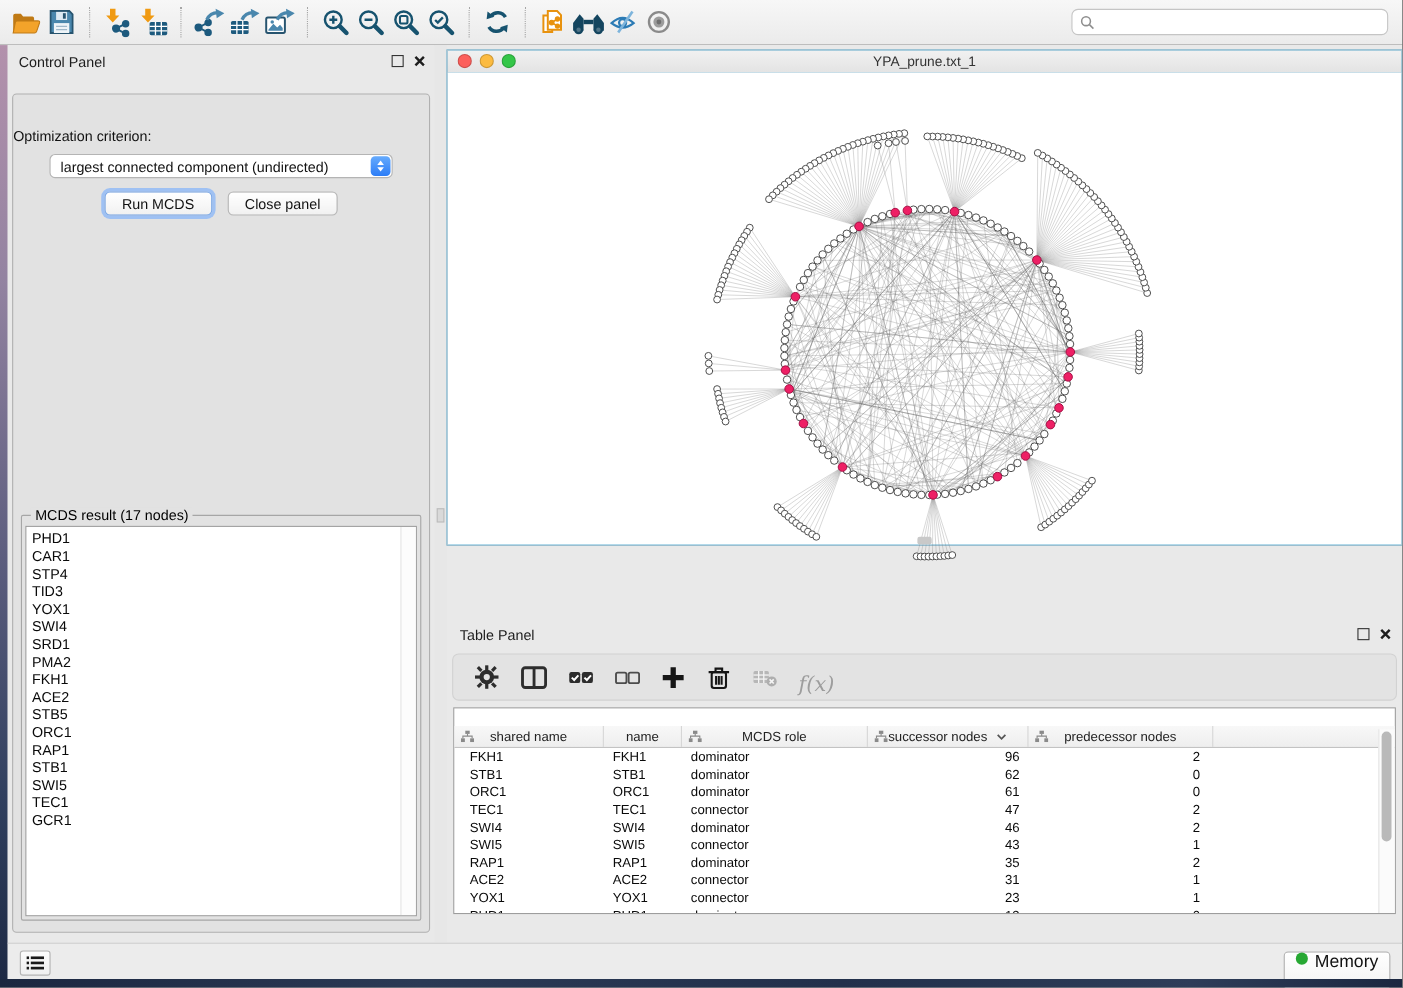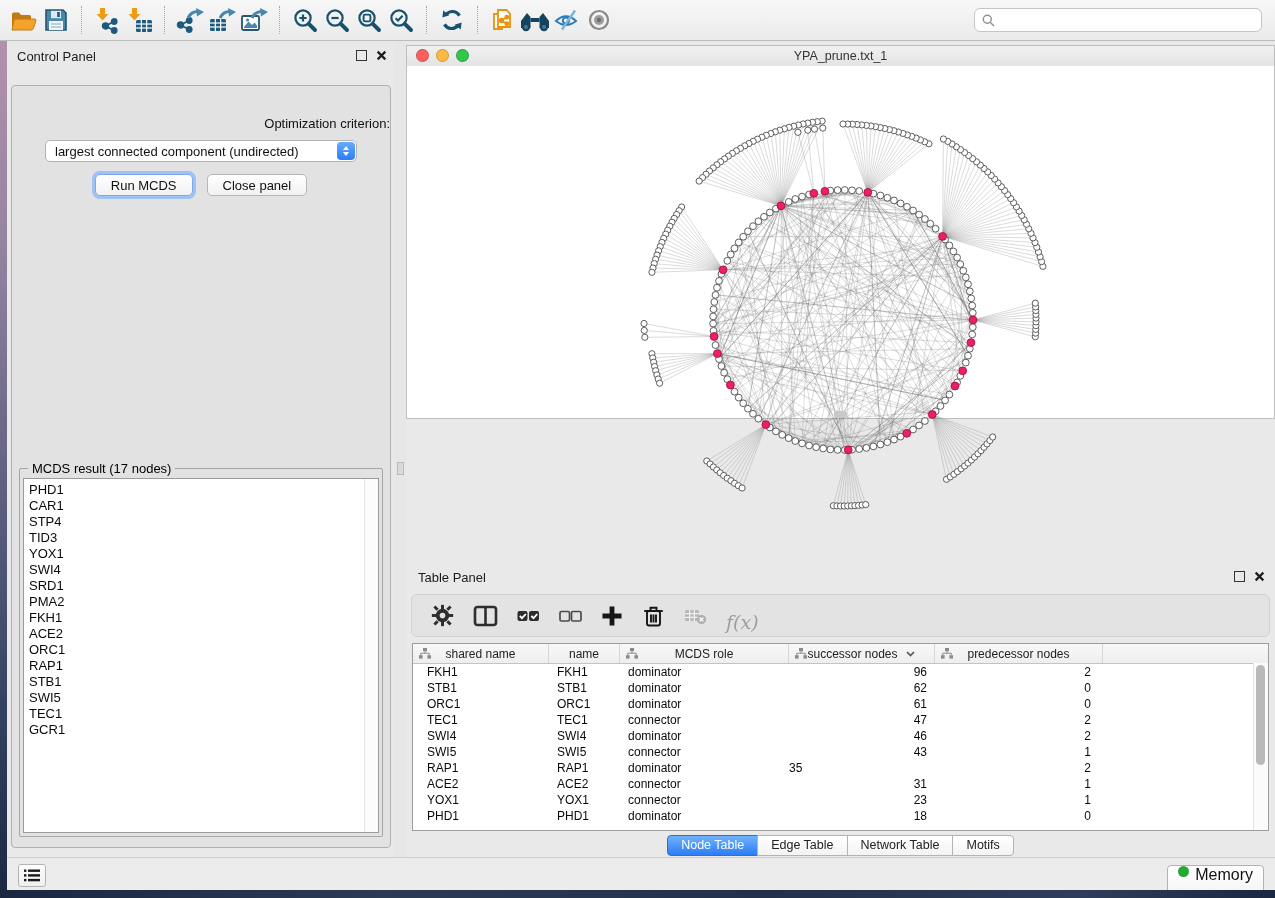--- a/index.html
+++ b/index.html
@@ -26,21 +26,21 @@
   .float-glyph{width:9px;height:9px;border:1.5px solid #333;display:inline-block;background:transparent;}
   .cp-content{position:absolute;left:4px;right:4px;top:44px;bottom:9px;background:#e2e2e2;
            border:1px solid #b0b0b0;border-radius:4px;}
   .tabs-row{display:flex;}
   .cp-tabs{position:absolute;top:-10px;left:50%;transform:translateX(-50%);}
   .tab{height:19px;line-height:19px;padding:0 13px;font-size:12.5px;background:linear-gradient(#ffffff,#f3f3f3);
        border:1px solid #b3b3b3;margin-left:-1px;color:#222;white-space:nowrap;}
   .tab:first-child{border-radius:4px 0 0 4px;margin-left:0;}
   .tab:last-child{border-radius:0 4px 4px 0;}
   .tab.active{background:linear-gradient(#6fb2fd,#2c7df7);border-color:#2f6fd0;color:#fff;}
-  .opt-label{margin-top:30px;text-align:right;font-size:13px;color:#111;}
+  .opt-label{margin-top:30px;text-align:left;font-size:13px;color:#111;}
   .dropdown{margin:9px auto 0;width:312px;height:22px;box-sizing:border-box;background:#fff;
        border:1px solid #b4b4b4;border-radius:5px;position:relative;font-size:13px;color:#111;
        display:flex;align-items:center;padding-left:9px;}
   .dd-stepper{position:absolute;right:1px;top:1px;width:18px;height:18px;border-radius:4px;
        background:linear-gradient(#66abfd,#2c7df7);display:flex;flex-direction:column;align-items:center;justify-content:center;gap:2px;}
   .dd-up{width:0;height:0;border-left:3.5px solid transparent;border-right:3.5px solid transparent;border-bottom:4.5px solid #fff;}
   .dd-down{width:0;height:0;border-left:3.5px solid transparent;border-right:3.5px solid transparent;border-top:4.5px solid #fff;}
   .btn-row{margin-top:12px;display:flex;justify-content:center;gap:14px;}
   .btn{height:22px;padding:0 15px;font-size:13px;color:#111;background:linear-gradient(#ffffff,#f1f1f1);
        border:1px solid #b7b7b7;border-radius:5px;font-family:"Liberation Sans",sans-serif;}
@@ -48,39 +48,39 @@
   .result-group{position:absolute;left:7px;right:7px;top:382px;bottom:10px;border:1px solid #a6a6a6;border-radius:2px;}
   .result-legend{position:absolute;top:-8px;left:8px;background:#e2e2e2;padding:0 4px;font-size:13px;color:#000000;}
   .result-list{position:absolute;left:3px;right:3px;top:9px;bottom:3px;background:#fff;border:1px solid #9b9b9b;overflow:hidden;}
   .result-track{position:absolute;right:0;top:0;bottom:0;width:13px;background:#fcfcfc;border-left:1px solid #e4e4e4;}
   .result-item{font-size:13px;line-height:16px;padding-left:5px;color:#0a0a0a;}
   
   .v-splitter{position:absolute;left:395px;top:41px;width:11px;height:816px;background:#e7e7e7;}
   .v-handle{position:absolute;left:2px;top:421px;width:7px;height:13px;background:#d9d9d9;border:1px solid #bcbcbc;box-sizing:border-box;}
   
   .right-area{position:absolute;left:406px;top:41px;width:869px;height:816px;background:#e9e9e9;}
-  .network-window{position:absolute;left:0;top:4px;width:869px;height:374px;box-sizing:border-box;
+  .network-window{position:absolute;left:0;top:4px;width:869px;height:451px;box-sizing:border-box;
         background:#0ea5e9;border:1px solid #bfbfbf;}
   .nw-titlebar{height:20px;background:linear-gradient(#f1f1f1,#e3e3e3);border-bottom:1px solid #c7c7c7;
         position:relative;display:flex;align-items:center;justify-content:center;font-size:12.5px;color:#333;}
   .lights{position:absolute;left:9px;top:3px;display:flex;gap:7px;}
   .light{width:13px;height:13px;border-radius:50%;box-sizing:border-box;border:1px solid rgba(0,0,0,.18);}
   .nw-canvas{position:absolute;left:0;top:20px;right:0;bottom:0;background:#fff;}
   .nw-hthumb{position:absolute;bottom:0;left:427px;width:13px;height:7px;background:#c9c9c9;border-radius:2px;}
   
   .table-panel{position:absolute;left:0;top:525px;width:869px;height:292px;}
   .tp-title{position:absolute;left:12px;top:4px;font-size:13px;color:#1c1c1c;}
   .tp-winbtns{position:absolute;right:10px;top:5px;display:flex;align-items:center;gap:9px;}
   .tp-toolbar{position:absolute;left:5px;right:5px;top:28px;height:43px;box-sizing:border-box;
         background:#e3e3e3;border:1px solid #d2d2d2;border-radius:6px;display:flex;align-items:center;padding-left:19px;gap:19px;}
   .tp-tbicon{display:flex;align-items:center;justify-content:center;height:26px;}
   .fx{font-family:"DejaVu Serif",serif;font-style:italic;font-size:19px;color:#9d9d9d;margin-top:12px;}
   .tp-tablewrap{position:absolute;left:6px;right:6px;top:77px;height:188px;box-sizing:border-box;
         background:#fff;border:1px solid #9d9d9d;overflow:hidden;}
-  .thead{display:flex;height:19px;background:linear-gradient(#f8f8f8,#eeeeee);border-bottom:1px solid #c3c3c3;}
+  .thead{display:flex;height:19px;background:linear-gradient(#f8f8f8,#eeeeee);border-bottom:1px solid #c3c3c3;margin-top:16px;}
   .th{box-sizing:border-box;border-right:1px solid #d6d6d6;display:flex;align-items:center;justify-content:center;
         gap:5px;font-size:12px;color:#222;position:relative;}
   .th .thicon{position:absolute;left:6px;top:4px;}
   .trow{display:flex;height:16px;align-items:center;}
   .td{box-sizing:border-box;font-size:12px;color:#0a0a0a;white-space:nowrap;overflow:hidden;}
   .tp-scroll{position:absolute;right:0;top:19px;bottom:0;width:14px;background:#fbfbfb;border-left:1px solid #e4e4e4;}
   .tp-thumb{position:absolute;left:2px;top:2px;width:9px;height:100px;background:#b9b9b9;border-radius:5px;}
   .tp-tabs{position:absolute;left:0;right:0;top:269px;display:flex;justify-content:center;}
   
   .status-bar{position:absolute;left:7px;top:857px;width:1268px;height:33px;background:#ececec;border-top:1px solid #cfcfcf;box-sizing:border-box;}
@@ -317,20 +317,21 @@
               <div class="result-item">PHD1</div>
               <div class="result-item">CAR1</div>
               <div class="result-item">STP4</div>
               <div class="result-item">TID3</div>
               <div class="result-item">YOX1</div>
               <div class="result-item">SWI4</div>
               <div class="result-item">SRD1</div>
               <div class="result-item">PMA2</div>
               <div class="result-item">FKH1</div>
               <div class="result-item">ACE2</div>
+              <div class="result-item">STB5</div>
               <div class="result-item">ORC1</div>
               <div class="result-item">RAP1</div>
               <div class="result-item">STB1</div>
               <div class="result-item">SWI5</div>
               <div class="result-item">TEC1</div>
               <div class="result-item">GCR1</div>
             </div>
           <div class="result-track"></div>
         </div>
       </div>
@@ -1296,21 +1297,21 @@
               <div class="td" style="width: 136px; padding-left: 14px;">SWI5</div>
               <div class="td" style="width: 71px; padding-left: 8px;">SWI5</div>
               <div class="td" style="width: 169px; padding-left: 8px;">connector</div>
               <div class="td" style="width: 146px; text-align: right; padding-right: 8px;">43</div>
               <div class="td" style="width: 168px; text-align: right; padding-right: 12px;">1</div>
             </div>
             <div class="trow">
               <div class="td" style="width: 136px; padding-left: 14px;">RAP1</div>
               <div class="td" style="width: 71px; padding-left: 8px;">RAP1</div>
               <div class="td" style="width: 169px; padding-left: 8px;">dominator</div>
-              <div class="td" style="width: 146px; text-align: left; padding-right: 8px;">35</div>
+              <div class="td" style="width: 146px; text-align: right; padding-right: 8px;">35</div>
               <div class="td" style="width: 168px; text-align: right; padding-right: 12px;">2</div>
             </div>
             <div class="trow">
               <div class="td" style="width: 136px; padding-left: 14px;">ACE2</div>
               <div class="td" style="width: 71px; padding-left: 8px;">ACE2</div>
               <div class="td" style="width: 169px; padding-left: 8px;">connector</div>
               <div class="td" style="width: 146px; text-align: right; padding-right: 8px;">31</div>
               <div class="td" style="width: 168px; text-align: right; padding-right: 12px;">1</div>
             </div>
             <div class="trow">
@@ -1325,26 +1326,20 @@
               <div class="td" style="width: 71px; padding-left: 8px;">PHD1</div>
               <div class="td" style="width: 169px; padding-left: 8px;">dominator</div>
               <div class="td" style="width: 146px; text-align: right; padding-right: 8px;">18</div>
               <div class="td" style="width: 168px; text-align: right; padding-right: 12px;">0</div>
             </div>
           </div>
         <div class="tp-scroll">
             <div class="tp-thumb"></div>
           </div>
       </div>
-      <div class="tp-tabs tabs-row" id="tp-tabs">
-          <div class="tab active">Node Table</div>
-          <div class="tab">Edge Table</div>
-          <div class="tab">Network Table</div>
-          <div class="tab">Motifs</div>
-        </div>
     </div>
   </div>
 
   <div class="status-bar">
     <div class="list-btn">
       <svg width="16" height="13" viewBox="0 0 16 13">
         <g fill="#1a1a1a">
             <rect x="0" y="0.5" width="2.4" height="2.4"></rect>
             <rect x="4" y="0.5" width="12" height="2.4"></rect>
         <rect x="0" y="5.2" width="2.4" height="2.4"></rect>

